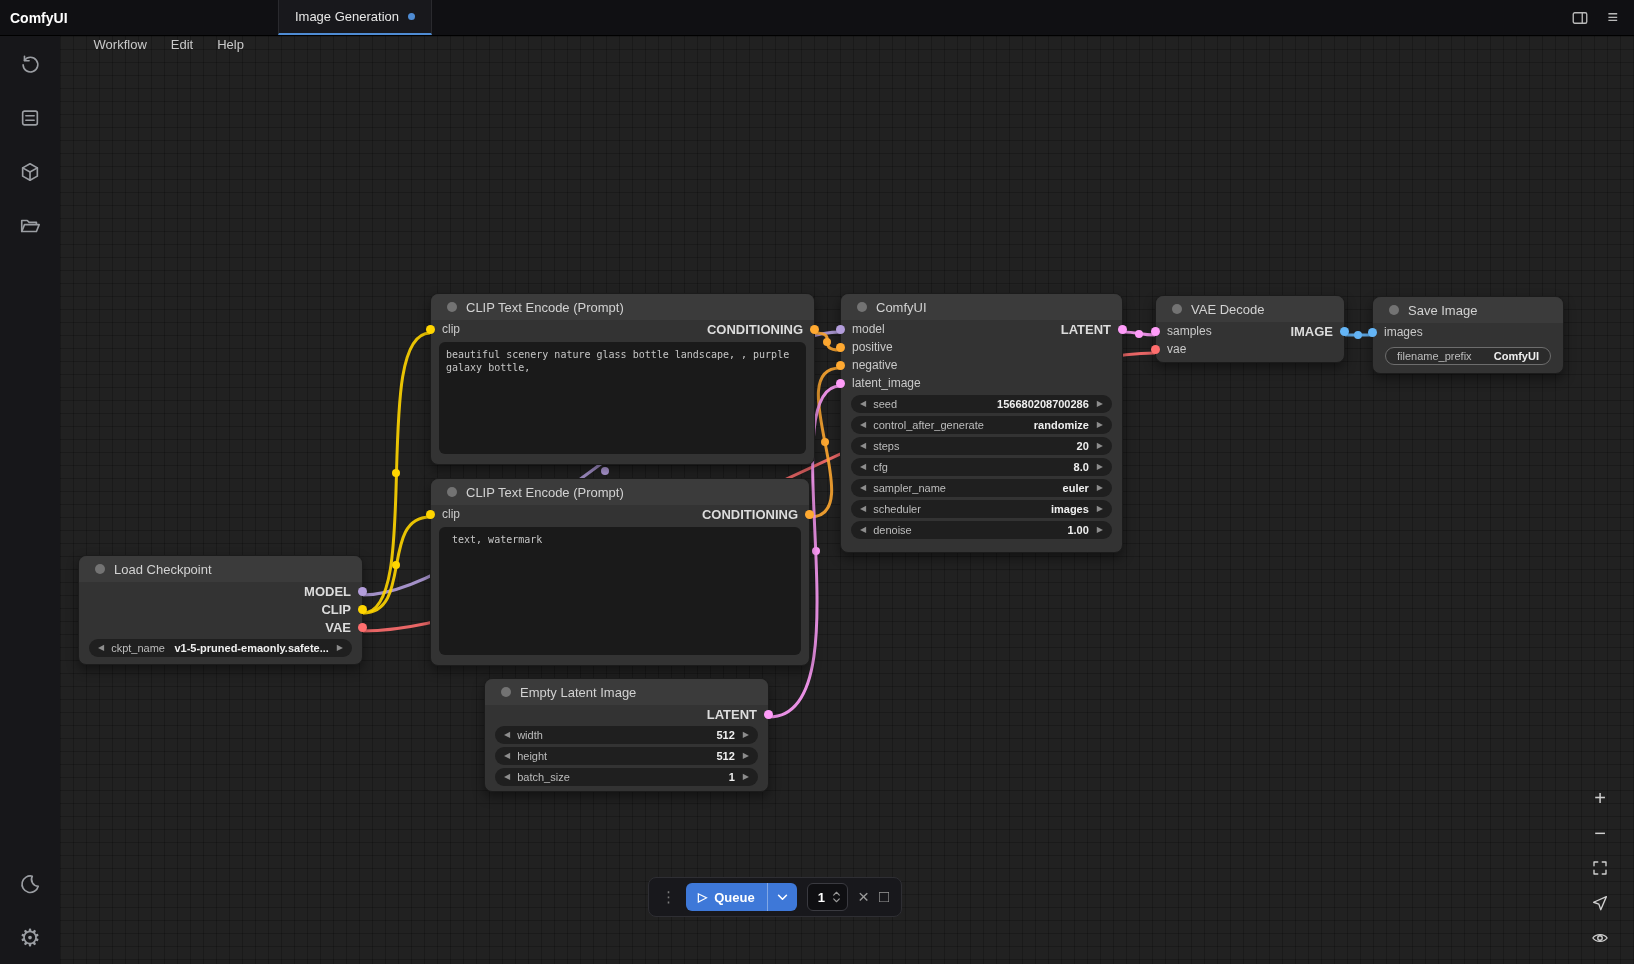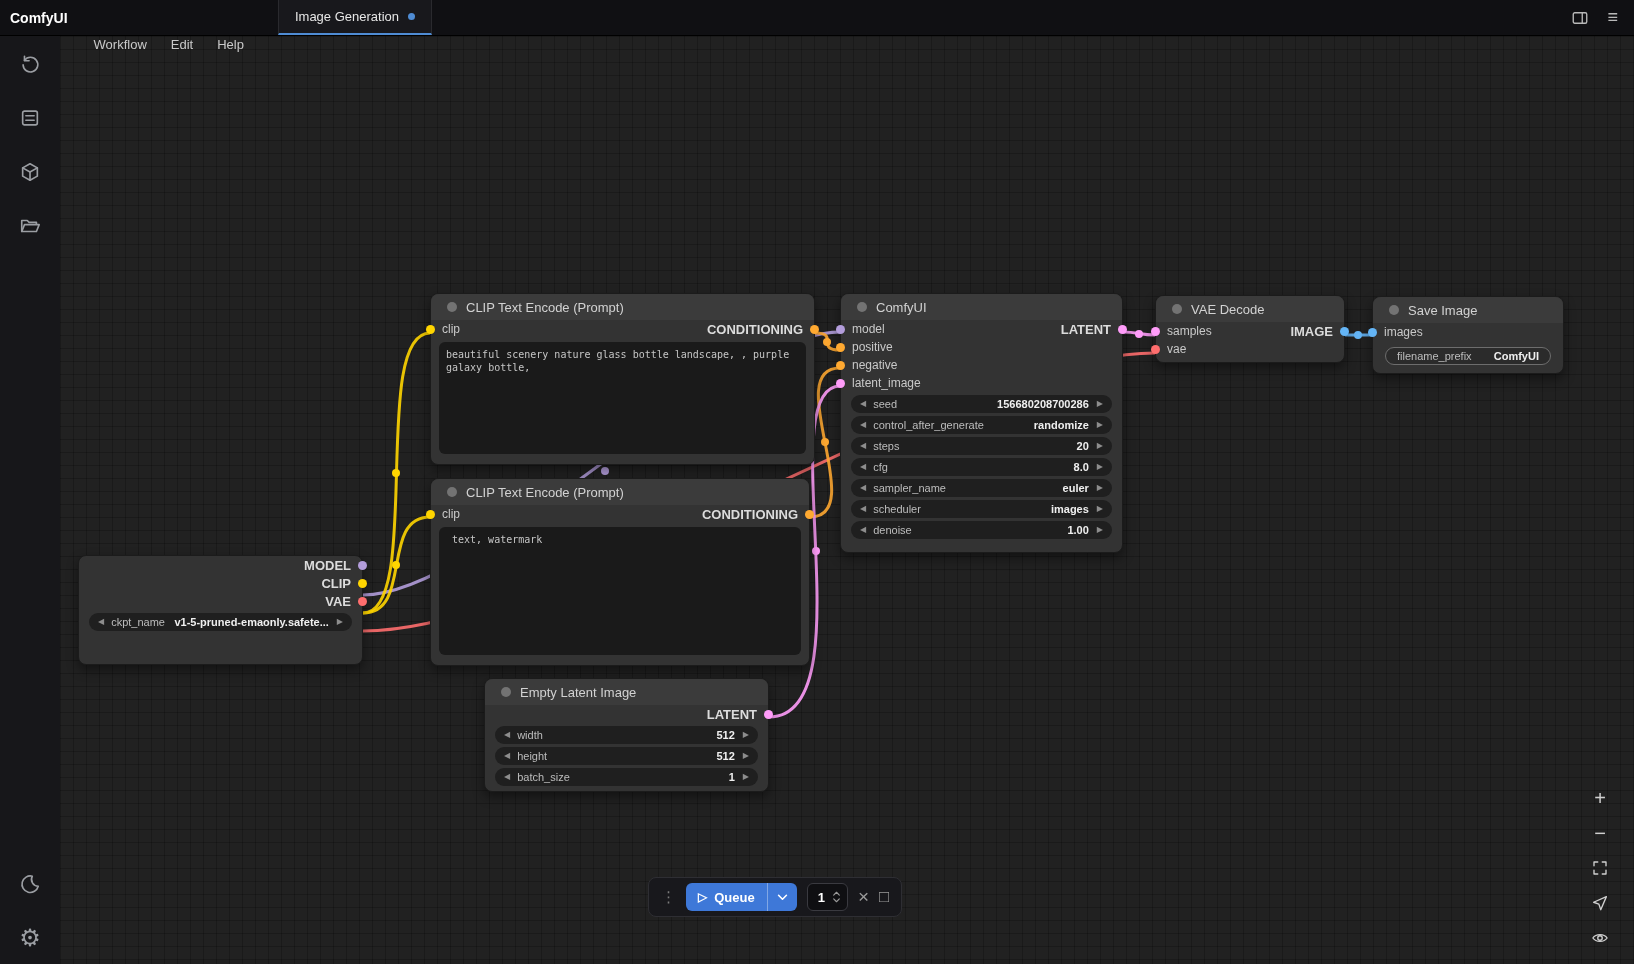--- a/index.html
+++ b/index.html
@@ -201,20 +201,24 @@
         </div>
         <div class="slot out">
           <span class="out-label">CONDITIONING</span>
           <span class="dot c-cond"></span>
         </div>
       </div>
       <textarea class="prompt-box" style="height: 128px; padding-left: 13px;">text, watermark</textarea>
     </div>
 
     <div class="node" style="left:18px; top:519px; width:285px; height:110px;">
+      <div class="node-header">
+        <span class="collapse-dot"></span>
+        <span class="node-title">Load Checkpoint</span>
+      </div>
       <div class="slot-row out-only">
         <div class="slot out">
           <span class="out-label">MODEL</span>
           <span class="dot c-model"></span>
         </div>
       </div>
       <div class="slot-row out-only">
         <div class="slot out">
           <span class="out-label">CLIP</span>
           <span class="dot c-clip"></span>

